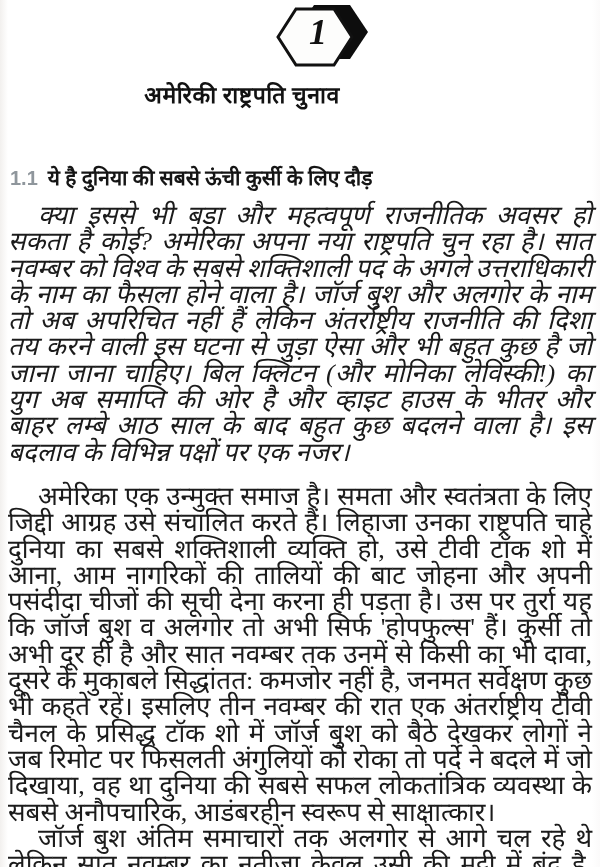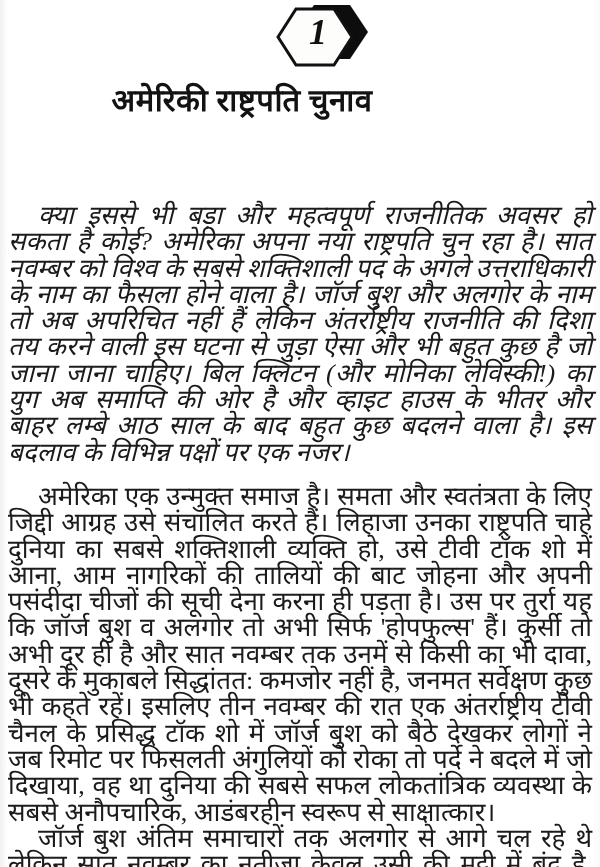--- a/index.html
+++ b/index.html
@@ -38,21 +38,21 @@
     color: #111;
     font-family: "Liberation Serif", "DejaVu Serif", serif;
     line-height: 1;
   }
   .doc-title {
     position: absolute;
     top: 78px;
     left: 0;
     width: 484px;
     text-align: center;
-    font-size: 31px;
+    font-size: 23px;
     font-weight: bold;
     letter-spacing: 0.5px;
     color: #121212;
   }
   .section-heading {
     position: absolute;
     top: 163px;
     left: 10px;
     width: 580px;
     font-size: 21px;
@@ -90,20 +90,23 @@
 
       <polygon points="28,30 46,3 82,3 100,30 82,57 46,57" fill="#0d0d0d"></polygon>
 
       <polygon points="10,35 28,7 66,7 84,35 66,63 28,63" fill="#fdfdfc" stroke="#111111" stroke-width="3"></polygon>
     </svg>
     <div class="num">1</div>
   </div>
 
   <h1 class="doc-title">अमेरिकी राष्ट्रपति चुनाव</h1>
 
+  <h2 class="section-heading">
+    <span class="section-number">1.1</span><span>ये है दुनिया की सबसे ऊंची कुर्सी के लिए दौड़</span>
+  </h2>
 
   <div class="body-text">
     <p class="para intro">क्या इससे भी बड़ा और महत्वपूर्ण राजनीतिक अवसर हो सकता है कोई? अमेरिका अपना नया राष्ट्रपति चुन रहा है। सात नवम्बर को विश्व के सबसे शक्तिशाली पद के अगले उत्तराधिकारी के नाम का फैसला होने वाला है। जॉर्ज बुश और अलगोर के नाम तो अब अपरिचित नहीं हैं लेकिन अंतर्राष्ट्रीय राजनीति की दिशा तय करने वाली इस घटना से जुड़ा ऐसा और भी बहुत कुछ है जो जाना जाना चाहिए। बिल क्लिंटन (और मोनिका लेविंस्की!) का युग अब समाप्ति की ओर है और व्हाइट हाउस के भीतर और बाहर लम्बे आठ साल के बाद बहुत कुछ बदलने वाला है। इस बदलाव के विभिन्न पक्षों पर एक नजर।</p>
     <p class="para upright">अमेरिका एक उन्मुक्त समाज है। समता और स्वतंत्रता के लिए जिद्दी आग्रह उसे संचालित करते हैं। लिहाजा उनका राष्ट्रपति चाहे दुनिया का सबसे शक्तिशाली व्यक्ति हो, उसे टीवी टॉक शो में आना, आम नागरिकों की तालियों की बाट जोहना और अपनी पसंदीदा चीजों की सूची देना करना ही पड़ता है। उस पर तुर्रा यह कि जॉर्ज बुश व अलगोर तो अभी सिर्फ 'होपफुल्स' हैं। कुर्सी तो अभी दूर ही है और सात नवम्बर तक उनमें से किसी का भी दावा, दूसरे के मुकाबले सिद्धांतत: कमजोर नहीं है, जनमत सर्वेक्षण कुछ भी कहते रहें। इसलिए तीन नवम्बर की रात एक अंतर्राष्ट्रीय टीवी चैनल के प्रसिद्ध टॉक शो में जॉर्ज बुश को बैठे देखकर लोगों ने जब रिमोट पर फिसलती अंगुलियों को रोका तो पर्दे ने बदले में जो दिखाया, वह था दुनिया की सबसे सफल लोकतांत्रिक व्यवस्था के सबसे अनौपचारिक, आडंबरहीन स्वरूप से साक्षात्कार।</p>
     <p class="para upright">जॉर्ज बुश अंतिम समाचारों तक अलगोर से आगे चल रहे थे लेकिन सात नवम्बर का नतीजा केवल उसी की मुट्ठी में बंद है, किसी और की उस तक कोई पहुंच नहीं है। बुश राष्ट्रपति बन भी सकते हैं, नहीं भी, लेकिन यहां मुद्दा यह नहीं है। मुद्दा है कि वे एक संभावना है, देश की सबसे बड़ी दो संभावनाओं में से एक, और वे वहां बैठे थे, एक प्रसिद्ध टीवी पत्रकार के लिए यह याद करते हुए कि उन्हें सबसे कीमती तोहफा कौन-सा मिला है या यह कि उनका पसंदीदा भोजन कौन-सा है। इस बात की</p>
   </div>
 
 </div>
 
 </body></html>

